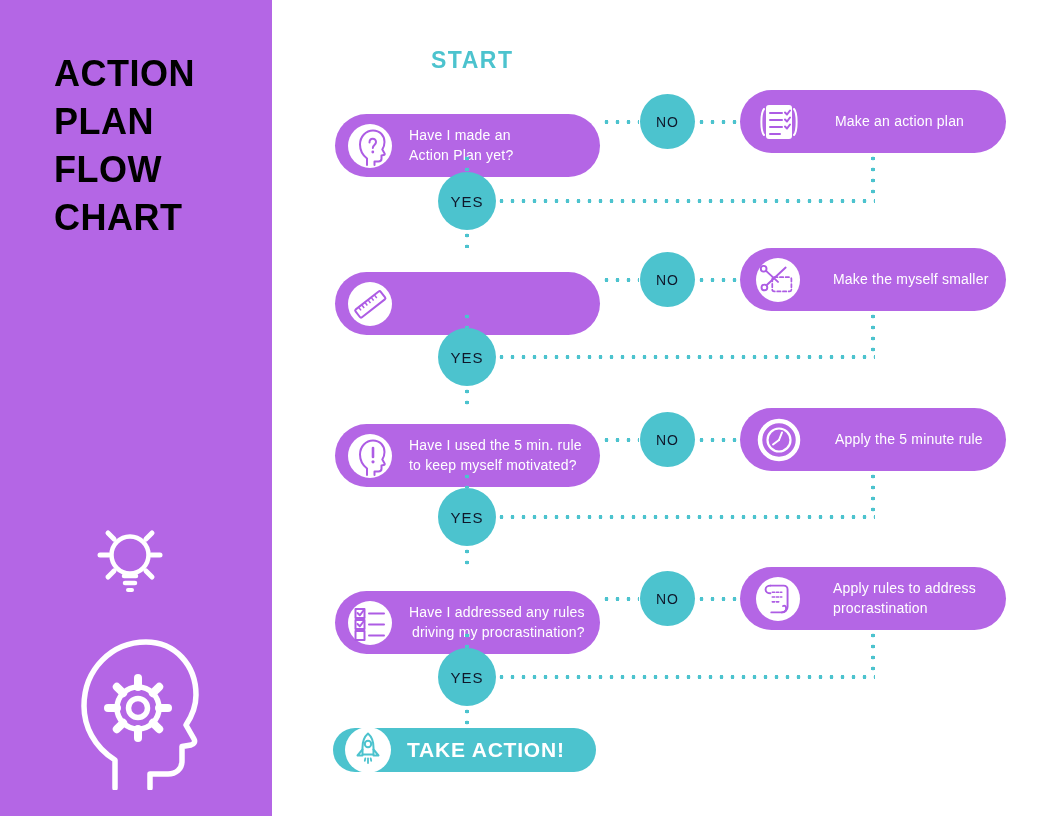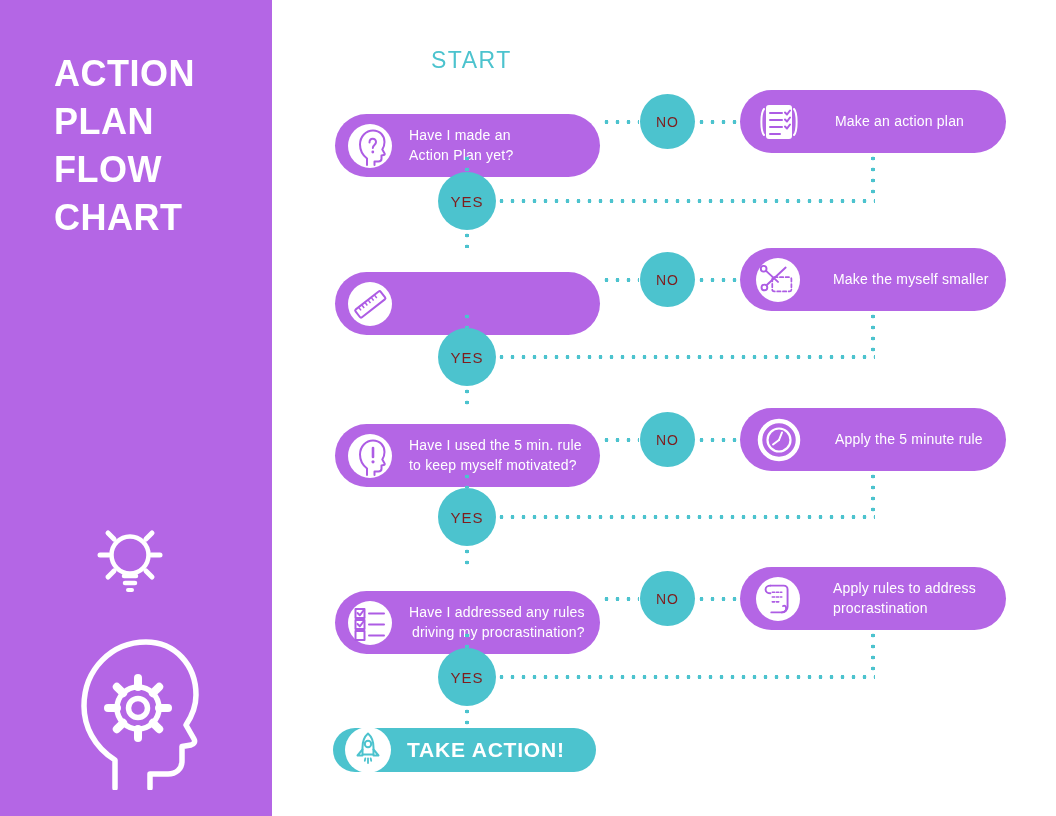--- a/index.html
+++ b/index.html
@@ -8,38 +8,38 @@
   :root{
     --c-purple:#b466e5;
     --c-teal:#4cc3ce;
     --c-white:#ffffff;
     --c-icon-purple:#ad5ce4;
   }
   .canvas{ position:relative; width:1056px; height:816px; background:#fff; overflow:hidden; }
 
   
   .sidebar{ position:absolute; left:0; top:0; width:272px; height:816px; background:var(--c-purple); }
-  .sidebar-title{ position:absolute; left:54px; top:50px; width:215px; color:#ffffff; font-weight:bold; font-size:36px; line-height:48px; letter-spacing:0.5px; }
+  .sidebar-title{ position:absolute; left:54px; top:50px; width:215px; color:#000000; font-weight:bold; font-size:36px; line-height:48px; letter-spacing:0.5px; }
   .sb-icon{ position:absolute; }
 
   
-  .start-label{ position:absolute; left:431px; top:47px; color:var(--c-teal); font-size:23px; font-weight:normal; letter-spacing:1.5px; }
+  .start-label{ position:absolute; left:431px; top:47px; color:var(--c-teal); font-size:23px; font-weight:bold; letter-spacing:1.5px; }
 
   .pill{ position:absolute; height:63px; border-radius:32px; background:var(--c-purple); display:flex; align-items:center; }
   .q-pill{ left:335px; width:265px; padding-left:13px; gap:17px;margin-top:24px; }
   .a-pill{ left:740px; width:266px; padding-left:16px; gap:33px; }
   .pill-text{ color:#fff; font-size:14px; line-height:1.38; white-space:pre-line; letter-spacing:0.2px; }
 
   .icon-circle{ width:44px; height:44px; min-width:44px; border-radius:50%; background:#fff; display:flex; align-items:center; justify-content:center; }
   .icon-clear{ width:46px; height:46px; min-width:46px; display:flex; align-items:center; justify-content:center; }
   .ic{ color:var(--c-icon-purple); }
   .ic-teal{ color:var(--c-teal); }
   .ic-white{ color:#fff; }
 
-  .circle{ position:absolute; border-radius:50%; background:var(--c-teal); color:#7f1d1d; display:flex; align-items:center; justify-content:center; letter-spacing:1px; }
+  .circle{ position:absolute; border-radius:50%; background:var(--c-teal); color:#0f172a; display:flex; align-items:center; justify-content:center; letter-spacing:1px; }
   .no-circle{ left:640px; width:55px; height:55px; font-size:14px; }
   .yes-circle{ left:438px; width:58px; height:58px; font-size:15px;text-align:right; }
 
   .dot-h{ position:absolute; height:4px;
     background-image:radial-gradient(circle, var(--c-teal) 1.9px, transparent 2.1px);
     background-size:11px 4px; background-repeat:repeat-x; background-position:center left; }
   .dot-v{ position:absolute; width:4px;
     background-image:radial-gradient(circle, var(--c-teal) 1.9px, transparent 2.1px);
     background-size:4px 11px; background-repeat:repeat-y; background-position:top center; }
 

